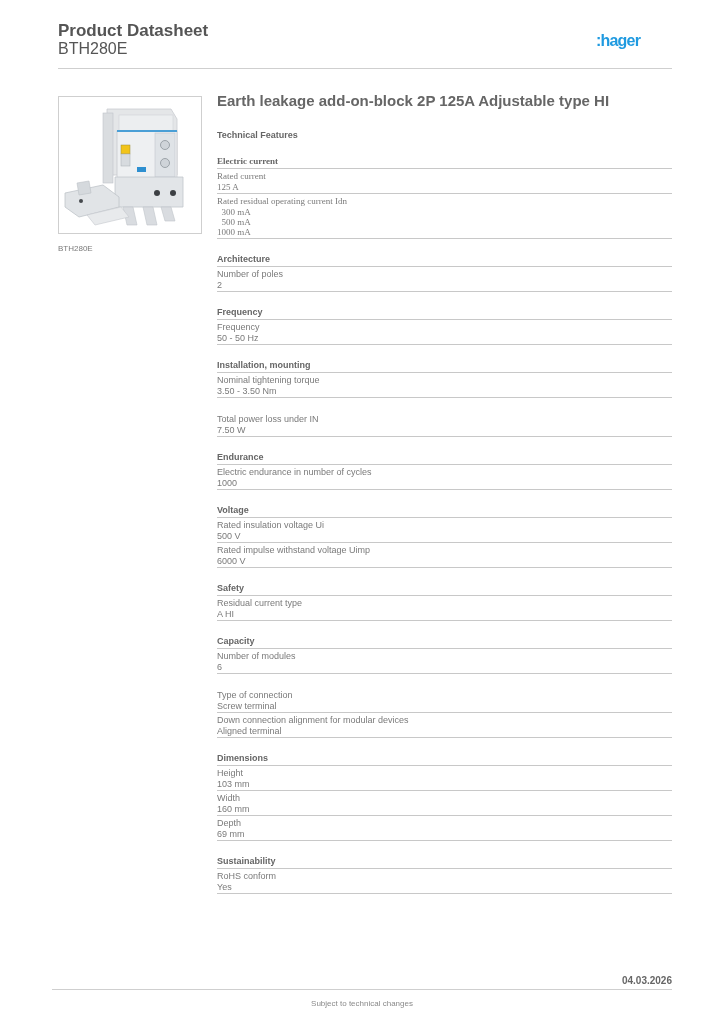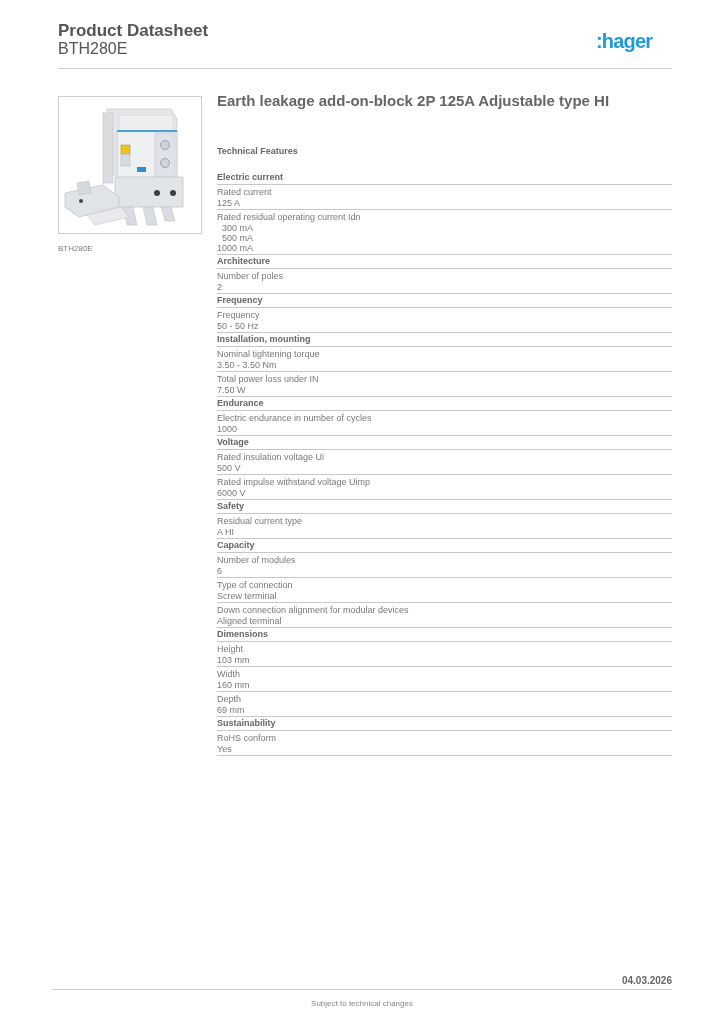--- a/index.html
+++ b/index.html
@@ -10,36 +10,36 @@
   .header-title {
     position: absolute; left: 58px; top: 22px;
     font-size: 17px; font-weight: bold; color: #555555; line-height: 18px; text-align: right;
   }
   .header-sub {
     position: absolute; left: 58px; top: 40px;
     font-size: 16px; color: #555555; line-height: 18px;
   }
   .logo {
     position: absolute; left: 596px; top: 28px;
-    font-size: 20px; font-weight: bold; color: #1f9ae0; letter-spacing: -0.8px; line-height: 26px;
+    font-size: 16px; font-weight: bold; color: #1f9ae0; letter-spacing: -0.8px; line-height: 26px;
   }
   .header-rule {
     position: absolute; left: 58px; top: 68px; width: 614px; height: 1px; background: #cfcfcf;
   }
   .photo-frame {
     position: absolute; left: 58px; top: 96px; width: 144px; height: 138px;
     border: 1px solid #cfcfcf; box-sizing: border-box; background: #fff; overflow: hidden;
   }
   .photo-caption {
     position: absolute; left: 58px; top: 244px; font-size: 8px; color: #7a7a7a;
   }
   .main { position: absolute; left: 217px; top: 95px; width: 455px; }
   .desc { font-size: 15px; font-weight: bold; color: #666; height: 12px; line-height: 12px; }
-  .tech { font-size: 9px; font-weight: bold; color: #666; margin-top: 38px; height: 12px; line-height: 12px; }
-  .section { }
+  .tech { font-size: 9px; font-weight: bold; color: #666; margin-top: 22px; height: 12px; line-height: 12px; }
+  .section { margin-top: 14px; }
   .section:first-of-type { margin-top: 0; }
   .sec-title {
     font-size: 9px; font-weight: bold; color: #666; line-height: 12px; height: 12px;
     border-bottom: 1px solid #c8c8c8; padding-bottom: 1px;
   }
   .row {
     display: flex; justify-content: space-between; align-items: flex-start;
     font-size: 9px; color: #7a7a7a; line-height: 11px;
     border-bottom: 1px solid #c8c8c8; padding: 2px 0 1px 0; flex-direction: column;
   }
@@ -100,21 +100,21 @@
     <circle cx="22" cy="104" r="2" fill="#44484c"></circle>
     <polygon points="28,118 62,110 70,120 36,128" fill="#e8eaec" stroke="#c4c8cc" stroke-width="0.6"></polygon>
   </svg>
 </div>
 <div class="photo-caption">BTH280E</div>
 
 <div class="main">
   <div class="desc">Earth leakage add-on-block 2P 125A Adjustable type HI</div>
   <div class="tech">Technical Features</div>
   <div id="sections" style="margin-top:14px;">
-      <div class="section" style="margin-top: 0px;">
+      <div class="section" style="margin-top: 0px; font-family: Liberation Serif, serif;">
         <div class="sec-title">Electric current</div>
         <div class="row">
           <span>Rated current</span>
           <span class="val">
             <div>125 A</div>
           </span>
         </div>
         <div class="row">
           <span>Rated residual operating current Idn</span>
           <span class="val">

